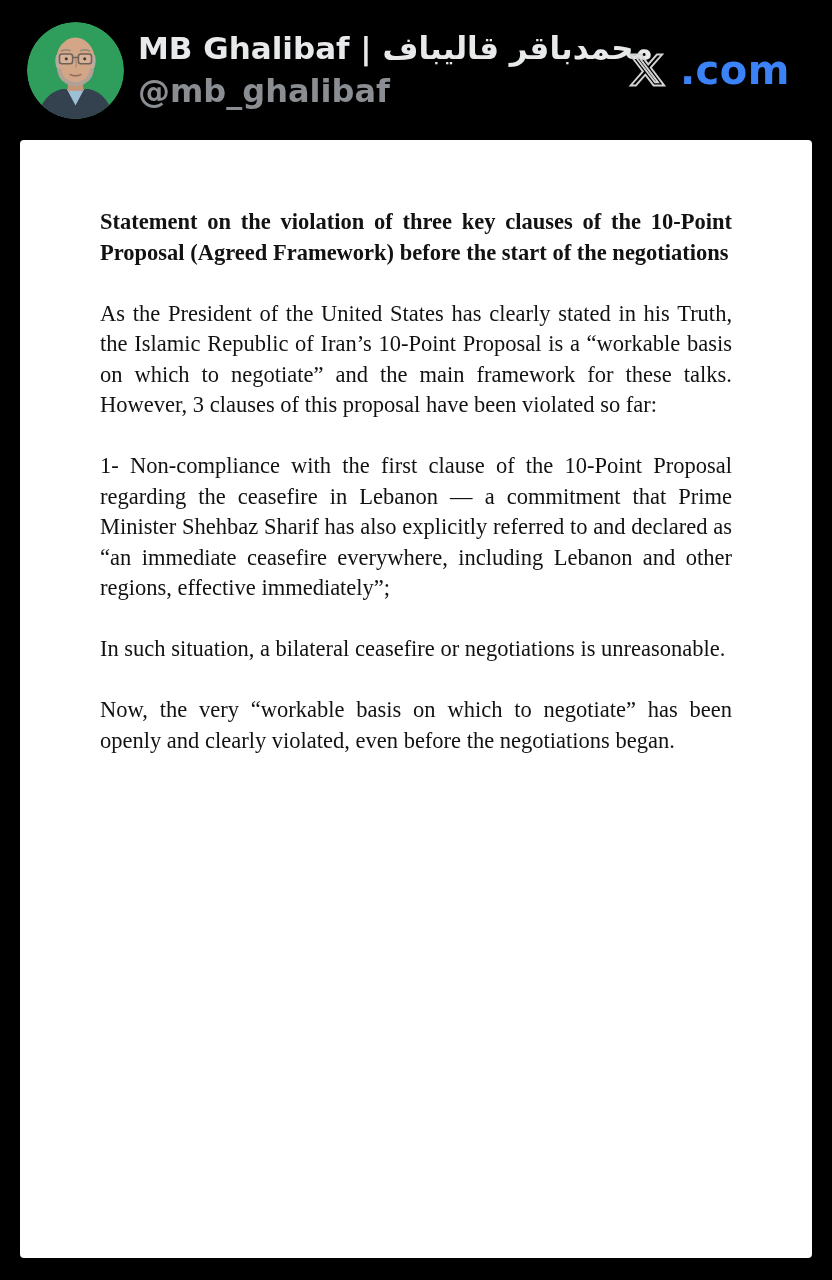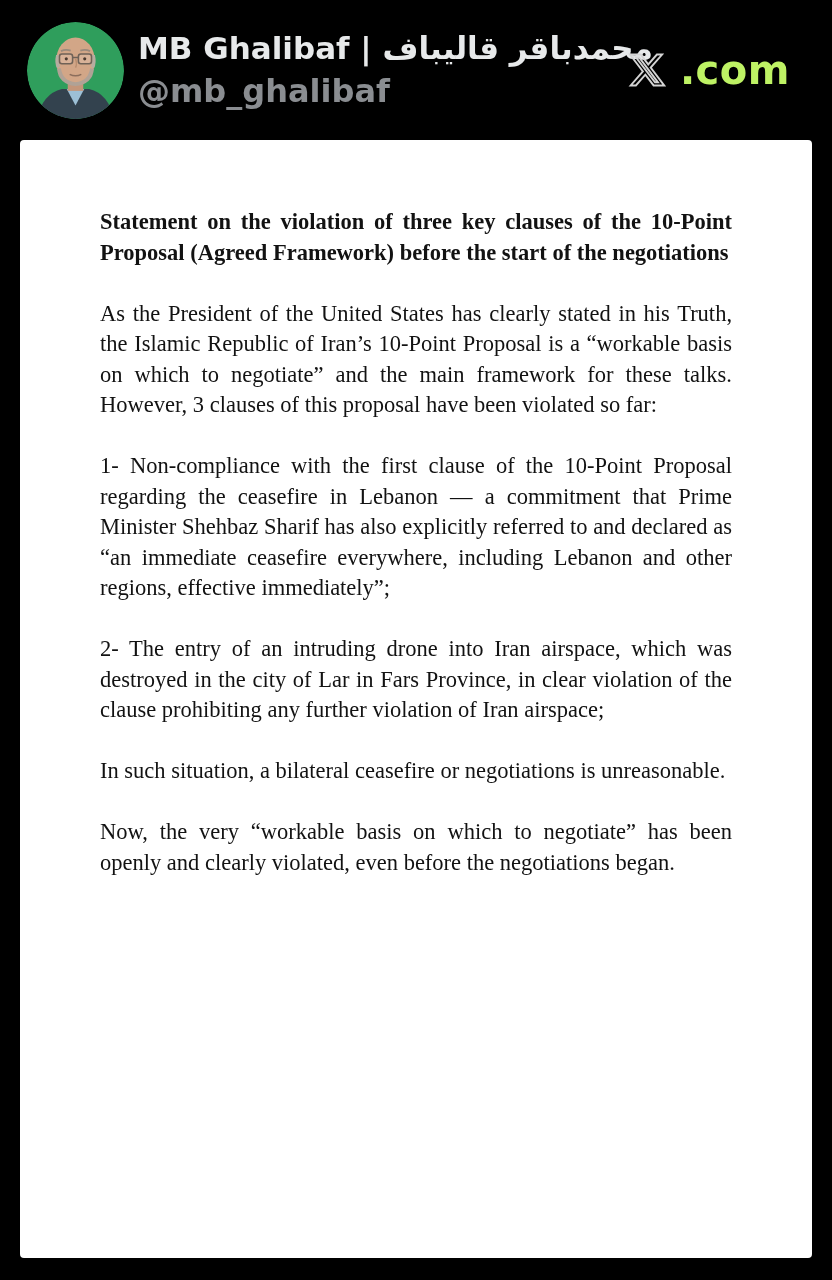--- a/index.html
+++ b/index.html
@@ -53,21 +53,21 @@
     color: #8a8d91;
     line-height: 1.2;
     margin-top: 5px;
     cursor: pointer;
   }
   .watermark {
     margin-left: auto;
     display: flex;
     align-items: center;
     gap: 14px;
-    color: #bef264;
+    color: #3b82f6;
   }
   .watermark .x-logo-icon svg { display: block; }
   .watermark .domain {
     font-size: 40px;
     font-weight: bold;
     letter-spacing: 0.5px;
     line-height: 1;
   }
 
   
@@ -152,19 +152,18 @@
       </span>
       <span class="domain">.com</span>
     </div>
   </div>
 
   <div class="card">
     <div class="statement">
       <p class="heading">Statement on the violation of three key clauses of the 10-Point Proposal (Agreed Framework) before the start of the negotiations</p>
       <p>As the President of the United States has clearly stated in his Truth, the Islamic Republic of Iran’s 10-Point Proposal is a “workable basis on which to negotiate” and the main framework for these talks. However, 3 clauses of this proposal have been violated so far:</p>
       <p>1- Non-compliance with the first clause of the 10-Point Proposal regarding the ceasefire in Lebanon — a commitment that Prime Minister Shehbaz Sharif has also explicitly referred to and declared as “an immediate ceasefire everywhere, including Lebanon and other regions, effective immediately”;</p>
-      <p>2- The entry of an intruding drone into Iran airspace, which was destroyed in the city of Lar in Fars Province, in clear violation of the clause prohibiting any further violation of Iran airspace;</p>
       <p>In such situation, a bilateral ceasefire or negotiations is unreasonable.</p>
       <p>Now, the very “workable basis on which to negotiate” has been openly and clearly violated, even before the negotiations began.</p>
     </div>
   </div>
 
 </div>
 
 </body></html>

